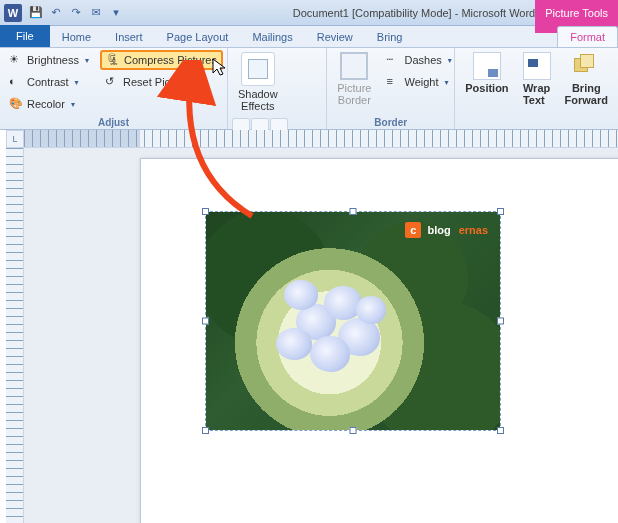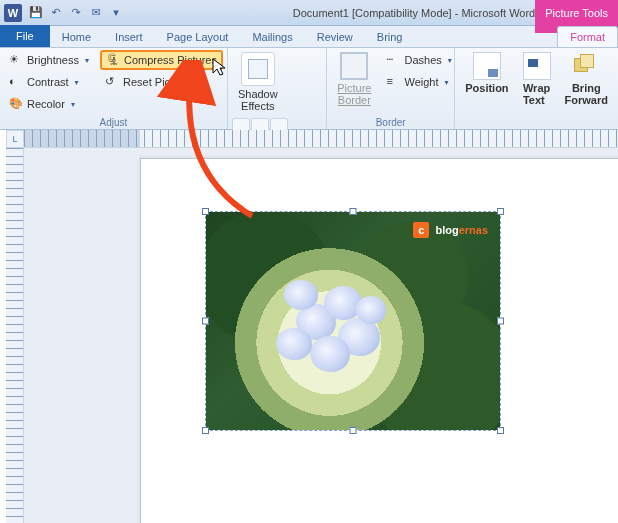--- a/index.html
+++ b/index.html
@@ -18,27 +18,27 @@
 .file-tab { background: #1e66b4; color: #fff; padding: 4px 16px; height: 22px; display: flex; align-items: center; }
 .tab { padding: 4px 12px; color: #3c6399; cursor: pointer; }
 .tab.active { background: #f5f8fc; border: 1px solid #b4c6de; border-bottom: none; color: #d8439e; border-radius: 3px 3px 0 0; }
 .tab-spacer { flex: 1; }
 
 
 .ribbon { height: 82px; background: linear-gradient(#f5f8fc, #e4ecf6); display: flex; border-bottom: 1px solid #a9bfda; }
 .group { border-right: 1px solid #c8d5e6; display: flex; flex-direction: column; padding: 2px 4px 0 4px; }
 .group-body { flex: 1; display: flex; flex-direction: column; gap: 2px; }
 .group-row { display: flex; flex-direction: column; gap: 2px; }
-.group-title { text-align: center; color: #5a7aa6; font-size: 10px; padding: 1px 0; }
+.group-title { text-align: center; color: #5a7aa6; font-size: 10px; padding: 1px 0; font-weight: bold; }
 .btn { display: flex; align-items: center; gap: 4px; padding: 2px 4px; border: 1px solid transparent; border-radius: 3px; color: #333; white-space: nowrap; }
 .btn.highlight { background: #ffe79c; border: 2px solid #f58a1f; padding: 1px 4px; }
 .btn .ic { width: 14px; height: 14px; display: inline-block; }
 .big-btn { display: flex; flex-direction: column; align-items: center; padding: 2px 6px; color: #333; gap: 2px; }
 .big-btn .big-ic { width: 28px; height: 28px; }
-.big-btn.disabled { color: #9a9a9a; text-decoration: underline; }
+.big-btn.disabled { color: #9a9a9a; }
 .dd { font-size: 8px; margin-left: 2px; color: #3c6399; }
 
 
 .shadow-row { display: flex; align-items: flex-start; gap: 4px; }
 .shadow-sample { width: 34px; height: 34px; background: #fff; border: 1px solid #c8d5e6; border-radius: 3px; position: relative; }
 .shadow-sample::after { content: ""; position: absolute; inset: 6px; border: 1px solid #a0b4cc; background: #eef4fb; }
 .nudge-grid { display: grid; grid-template-columns: repeat(3, 18px); grid-template-rows: repeat(3, 18px); gap: 1px; }
 .nudge-grid span { border: 1px solid #c8d5e6; background: #f4f8fd; border-radius: 2px; }
 
 
@@ -60,21 +60,21 @@
 .h-bl { left: -4px; bottom: -4px; } .h-br { right: -4px; bottom: -4px; }
 .h-t { left: 50%; top: -4px; transform: translateX(-50%);} 
 .h-b { left: 50%; bottom: -4px; transform: translateX(-50%);} 
 .h-l { top: 50%; left: -4px; transform: translateY(-50%);} 
 .h-r { top: 50%; right: -4px; transform: translateY(-50%);} 
 
 .pic { width: 100%; height: 100%; background: radial-gradient(circle at 42% 60%, #eef3d4 0 24%, #c9d99a 24% 34%, #8fae6a 34% 44%, transparent 44%), radial-gradient(circle at 70% 30%, #2e5a2a 0 22%, transparent 22%), radial-gradient(circle at 20% 30%, #234d23 0 24%, transparent 24%), radial-gradient(circle at 80% 75%, #2e5a2a 0 26%, transparent 26%), linear-gradient(135deg, #1e4420, #2f5c30 40%, #214a23); position: relative; overflow: hidden; }
 .petal { position: absolute; background: radial-gradient(circle at 40% 40%, #f4f6ff, #c7d3f3 60%, #9eb1e2); border-radius: 50% 50% 48% 52%; }
 .logo { position: absolute; right: 12px; top: 10px; color: #fff; font-weight: bold; font-size: 17px; display: flex; align-items: center; gap: 6px; }
 .logo .sq { width: 16px; height: 16px; background: #f46a1f; border-radius: 2px; display: inline-flex; align-items: center; justify-content: center; color: #fff; font-size: 11px; }
-.logo .ernas { color: #f46a1f; }
+.logo .ernas { color: #f46a1f; margin-left: 8px; }
 
 
 .arrow { position: absolute; left: 152px; top: 60px; width: 120px; height: 160px; pointer-events: none; }
 
 .cursor { position: absolute; left: 212px; top: 58px; pointer-events: none; }
 </style>
 </head>
 <body>
 
 <div class="titlebar">

